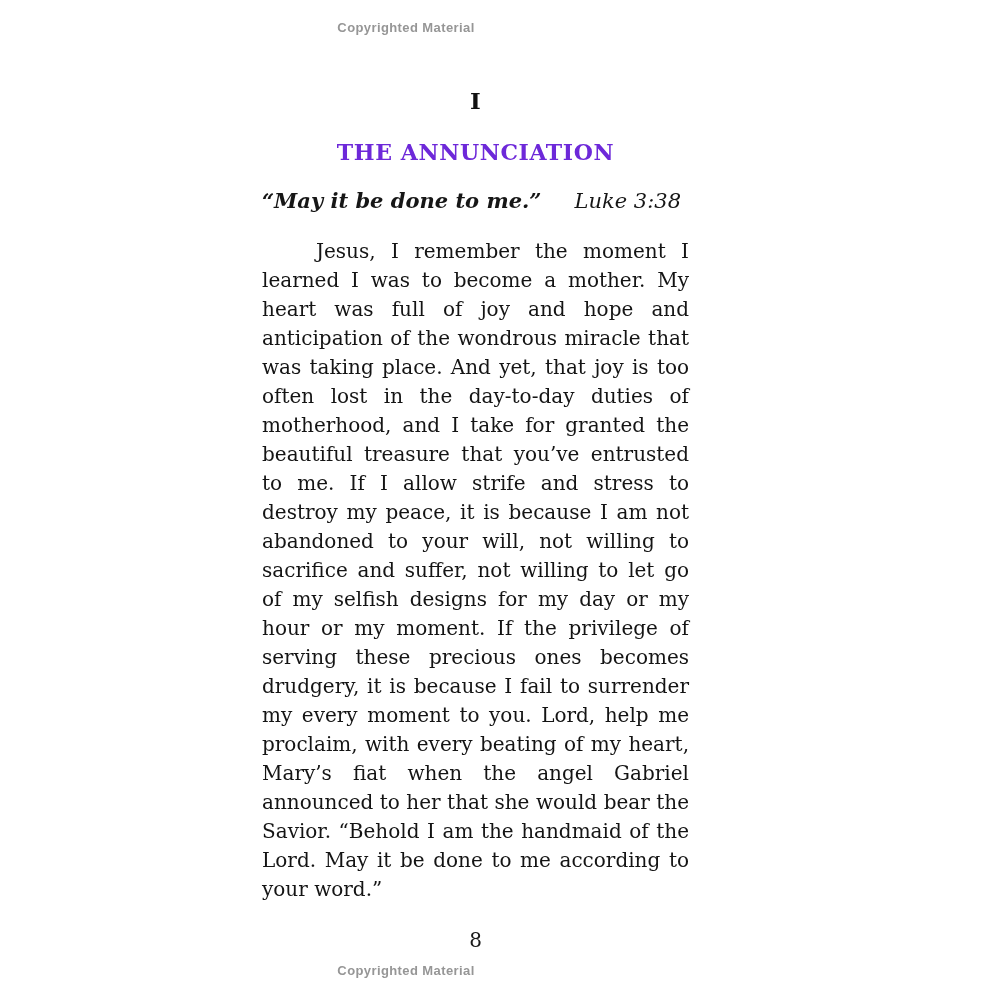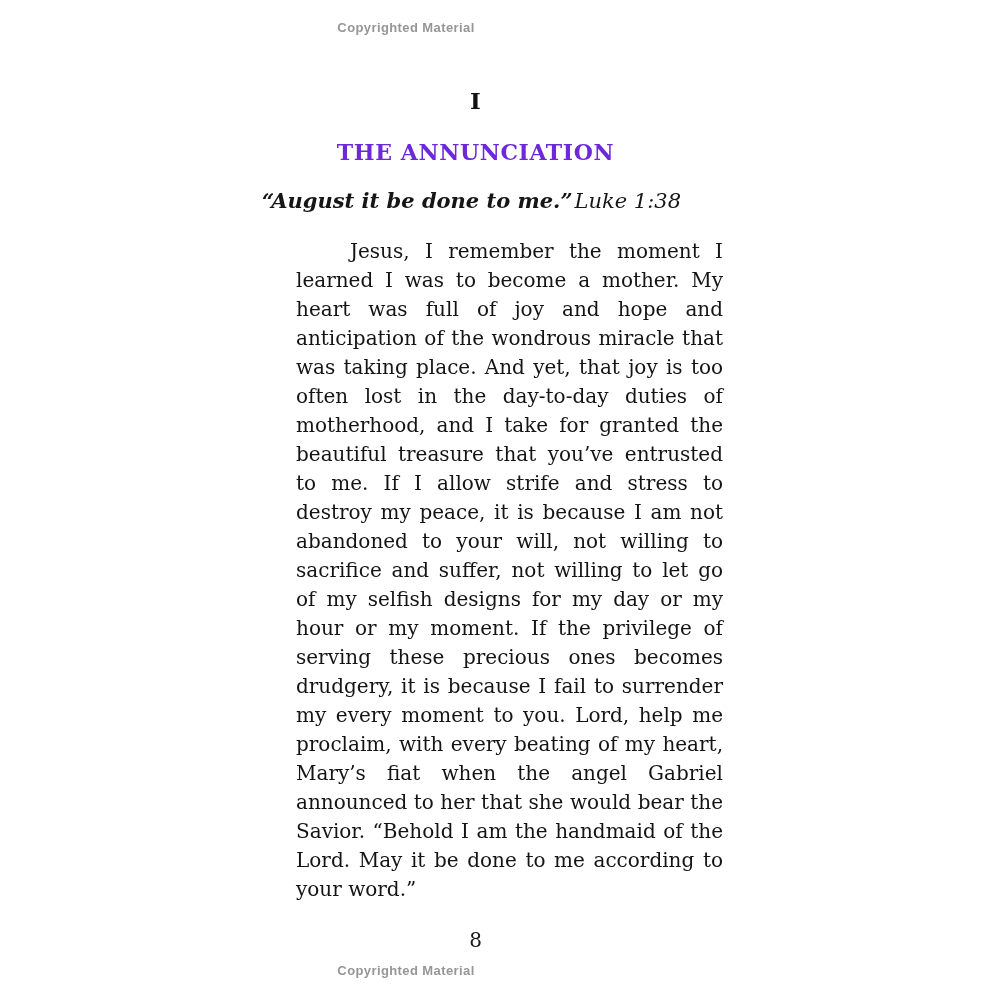--- a/index.html
+++ b/index.html
@@ -66,43 +66,42 @@
     padding-right: 8px;
   }
   .body-text {
     top: 237px;
     font-size: 20px;
     font-weight: 500;
     line-height: 29px;
     text-align: justify;
     text-indent: 54px;
     color: #141414;
-    margin-left: 34px;
   }
   .page-number {
     top: 928px;
     text-align: center;
     font-size: 20px;
     color: #1a1a1a;
   }
 </style>
 </head>
 <body>
 
 <div class="page">
 
   <div class="copyright top">Copyrighted Material</div>
 
   <div class="text-block chapter-number">I</div>
 
   <div class="text-block chapter-title">THE ANNUNCIATION</div>
 
   <div class="text-block epigraph">
-    <span class="quote">“August it be done to me.”</span>
-    <span class="citation">Luke 1:38</span>
+    <span class="quote">“May it be done to me.”</span>
+    <span class="citation">Luke 3:38</span>
   </div>
 
   <div class="text-block body-text">Jesus, I remember the moment I learned I was to become a mother. My heart was full of joy and hope and anticipation of the wondrous miracle that was taking place. And yet, that joy is too often lost in the day-to-day duties of motherhood, and I take for granted the beautiful treasure that you’ve entrusted to me. If I allow strife and stress to destroy my peace, it is because I am not abandoned to your will, not willing to sacrifice and suffer, not willing to let go of my selfish designs for my day or my hour or my moment. If the privilege of serving these precious ones becomes drudgery, it is because I fail to surrender my every moment to you. Lord, help me proclaim, with every beating of my heart, Mary’s fiat when the angel Gabriel announced to her that she would bear the Savior. “Behold I am the handmaid of the Lord. May it be done to me according to your word.”</div>
 
   <div class="text-block page-number">8</div>
 
   <div class="copyright bottom">Copyrighted Material</div>
 
 </div>
 

